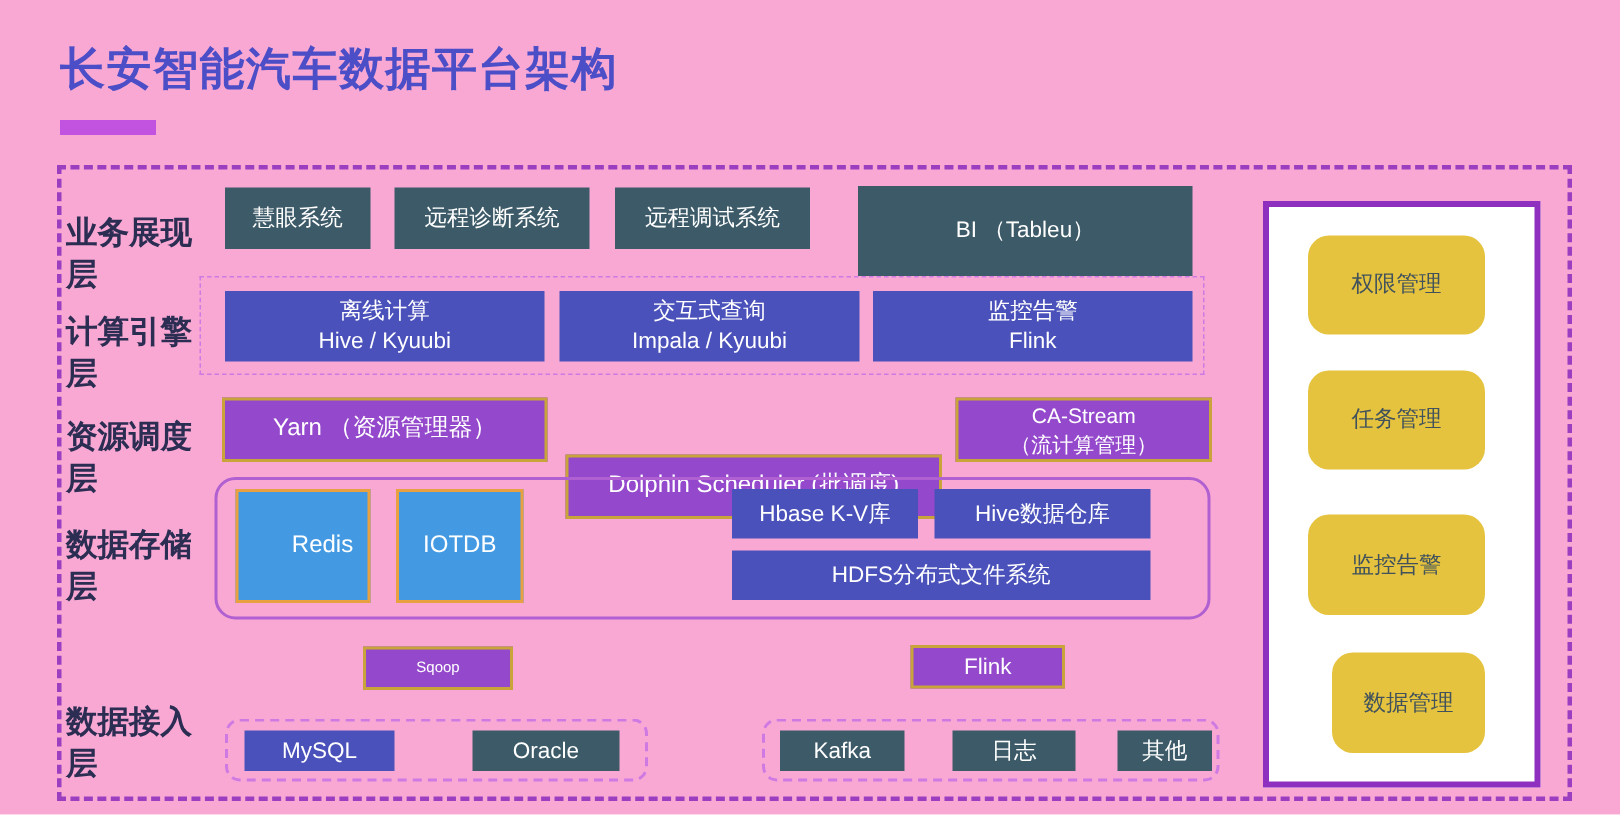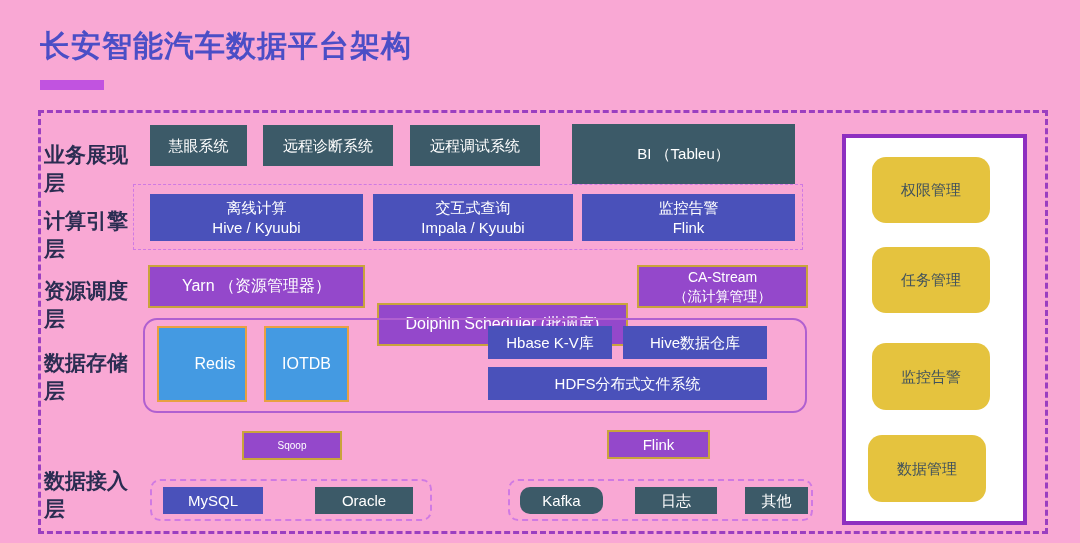--- a/index.html
+++ b/index.html
@@ -76,25 +76,25 @@
   </div>
 
   <div class="box purple" style="left:242px; top:431px; width:100px; height:29px; font-size:10px;">Sqoop</div>
   <div class="box purple" style="left:607px; top:430px; width:103px; height:29px; font-size:15px;">Flink</div>
 
   <div class="dash-group" style="left:150px; top:479px; width:282px; height:42px;">
     <div class="box indigo" style="left:11px; top:6px; width:100px; height:27px;">MySQL</div>
     <div class="box teal" style="left:163px; top:6px; width:98px; height:27px;">Oracle</div>
   </div>
   <div class="dash-group" style="left:508px; top:479px; width:305px; height:42px;">
-    <div class="box teal" style="left:10px; top:6px; width:83px; height:27px;border-radius:10px;">Kafka</div>
+    <div class="box teal" style="left:10px; top:6px; width:83px; height:27px;">Kafka</div>
     <div class="box teal" style="left:125px; top:6px; width:82px; height:27px;">日志</div>
     <div class="box teal" style="left:235px; top:6px; width:63px; height:27px;">其他</div>
   </div>
 
   <div class="right-panel">
     <div class="box yellow" style="left:26px; top:19px; width:118px; height:66px;">权限管理</div>
     <div class="box yellow" style="left:26px; top:109px; width:118px; height:66px;">任务管理</div>
     <div class="box yellow" style="left:26px; top:205px; width:118px; height:67px;">监控告警</div>
-    <div class="box yellow" style="left:22px; top:297px; width:118px; height:67px;">数据管理</div>
+    <div class="box yellow" style="left:42px; top:297px; width:102px; height:67px;">数据管理</div>
   </div>
 
 </div>
 
 </body></html>

